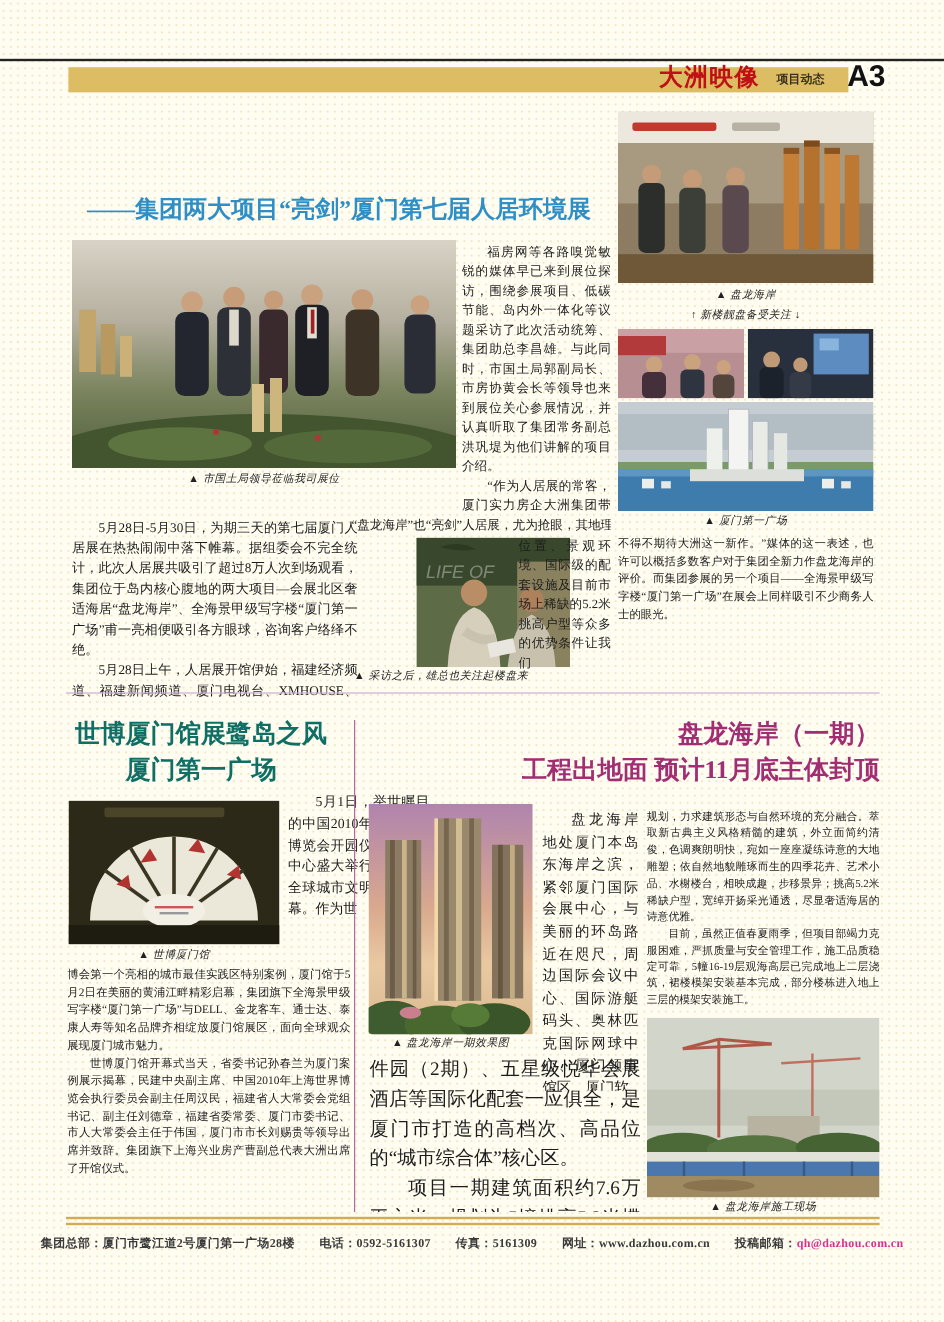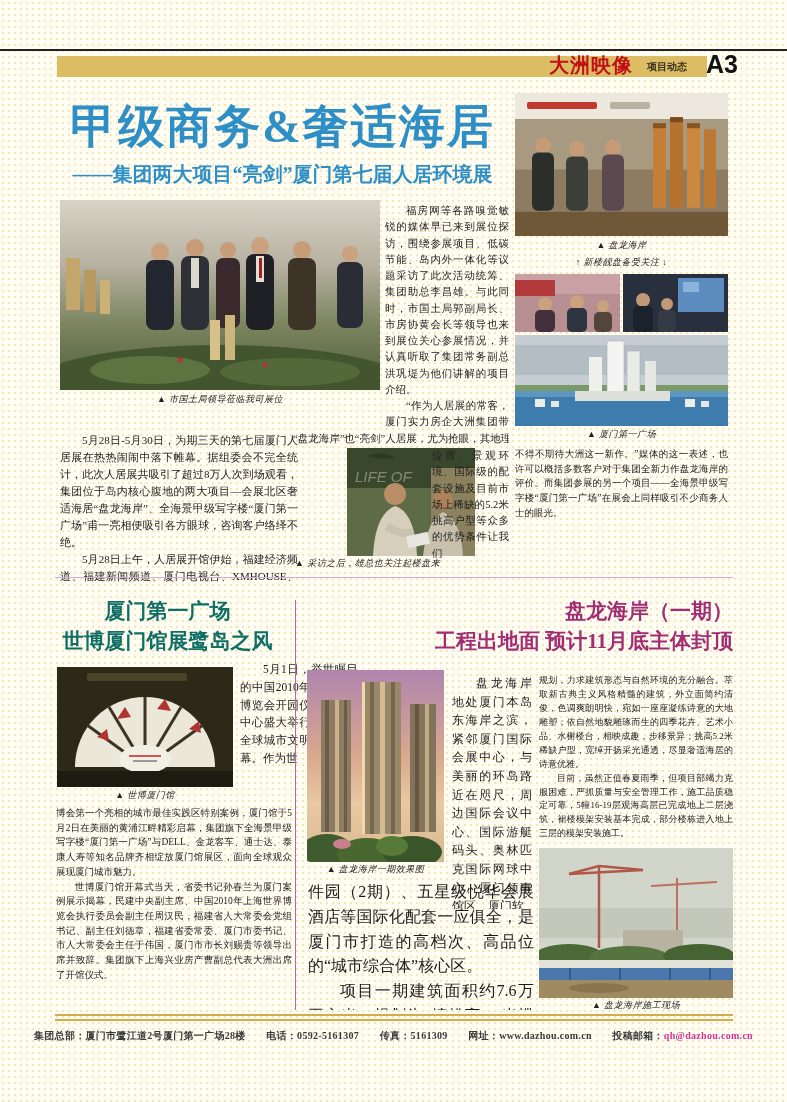--- a/index.html
+++ b/index.html
@@ -38,21 +38,20 @@
 <div class="page">
 
   <div class="abs top-line" style="left:0;top:49px;width:787px;height:2px;"></div>
 
   <div class="abs masthead-band" style="left:57px;top:56px;width:650px;height:21px;">
     <div class="abs brand" style="left:492px;top:-1px;">大洲映像</div>
     <div class="abs section-label" style="left:590px;top:0;">项目动态</div>
   </div>
   <div class="abs page-no" style="left:706px;top:50px;">A3</div>
 
-  <div class="abs lead-headline center" style="left:55px;top:96px;width:455px;">甲级商务&amp;奢适海居</div>
   <div class="abs lead-subhead center" style="left:55px;top:161px;width:455px;">——集团两大项目“亮剑”厦门第七届人居环境展</div>
 
   <div class="photo" style="left:60px;top:200px;width:320px;height:190px;">
     <svg viewBox="0 0 320 190" preserveAspectRatio="none">
       <defs>
           <linearGradient id="g1" x1="0" y1="0" x2="0" y2="1">
         <stop offset="0" stop-color="#d8d3c6"></stop>
             <stop offset=".35" stop-color="#b6b0a0"></stop>
         <stop offset=".65" stop-color="#7c8560"></stop>
             <stop offset="1" stop-color="#4e5f3a"></stop>
@@ -188,22 +187,22 @@
         <rect x="186" y="66" width="8" height="6" fill="#e6e8e3"></rect>
     </svg>
   </div>
   <div class="abs cap center" style="left:515px;top:429px;width:213px;">▲ 厦门第一广场</div>
 
   <div class="abs body-text" style="left:515px;top:447px;width:213px;height:102px;font-size:9.5px;">不得不期待大洲这一新作。”媒体的这一表述，也许可以概括多数客户对于集团全新力作盘龙海岸的评价。而集团参展的另一个项目——全海景甲级写字楼“厦门第一广场”在展会上同样吸引不少商务人士的眼光。</div>
 
   <div class="abs rule-h" style="left:55px;top:577px;width:678px;"></div>
 
   <div class="abs teal-head center" style="left:45px;top:596px;width:245px;">
+    <div>世博厦门馆展鹭岛之风</div>
     <div>厦门第一广场</div>
-    <div>世博厦门馆展鹭岛之风</div>
   </div>
 
   <div class="photo" style="left:57px;top:667px;width:176px;height:120px;">
     <svg viewBox="0 0 176 120" preserveAspectRatio="none">
       <rect width="176" height="120" fill="#2c2918"></rect>
       <rect x="30" y="6" width="100" height="8" rx="2" fill="#4a4428"></rect>
       <path d="M18,100 A70,70 0 0 1 158,100 Z" fill="#ebe7d9"></path>
       <g stroke="#3a3523" stroke-width="3">
         <line x1="88" y1="100" x2="30" y2="58"></line>
           <line x1="88" y1="100" x2="52" y2="40"></line>

